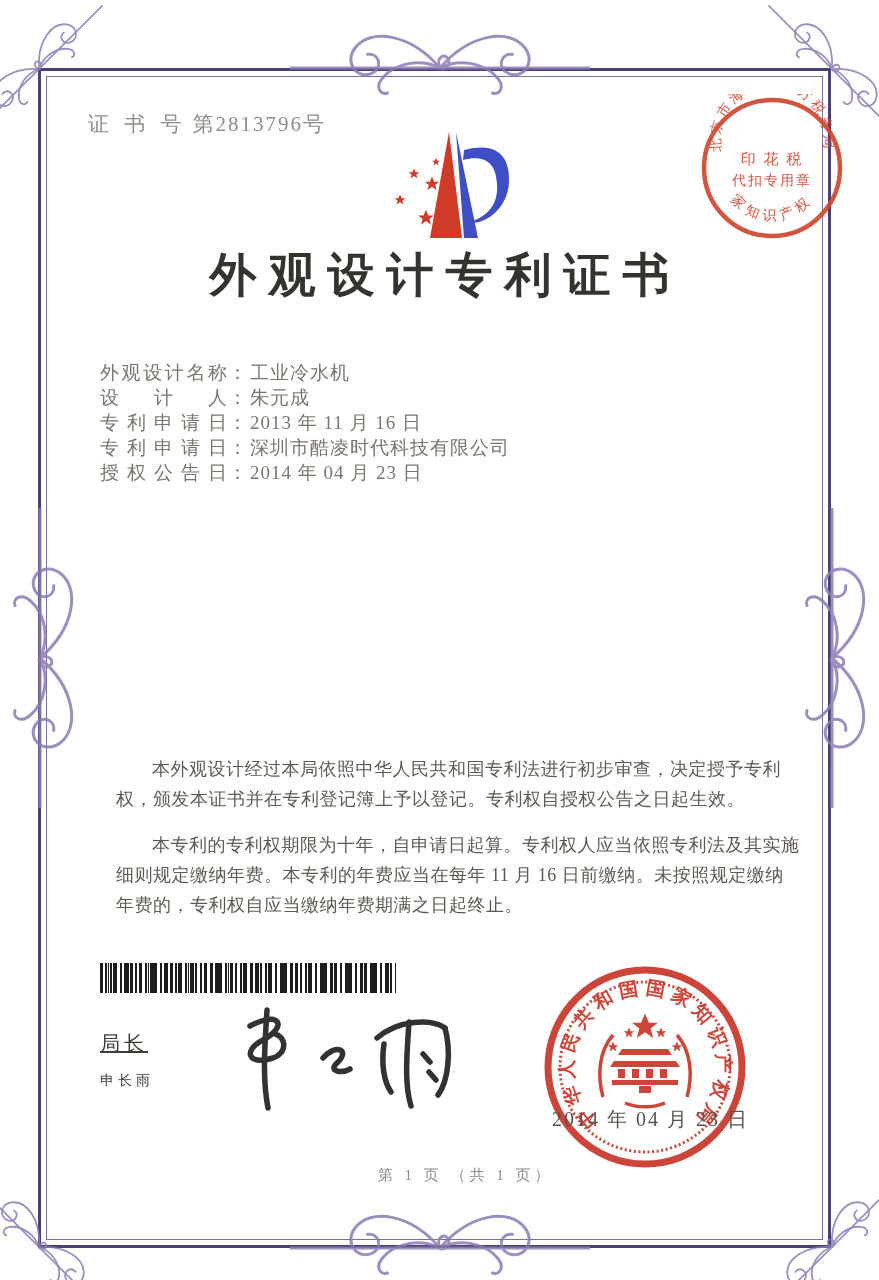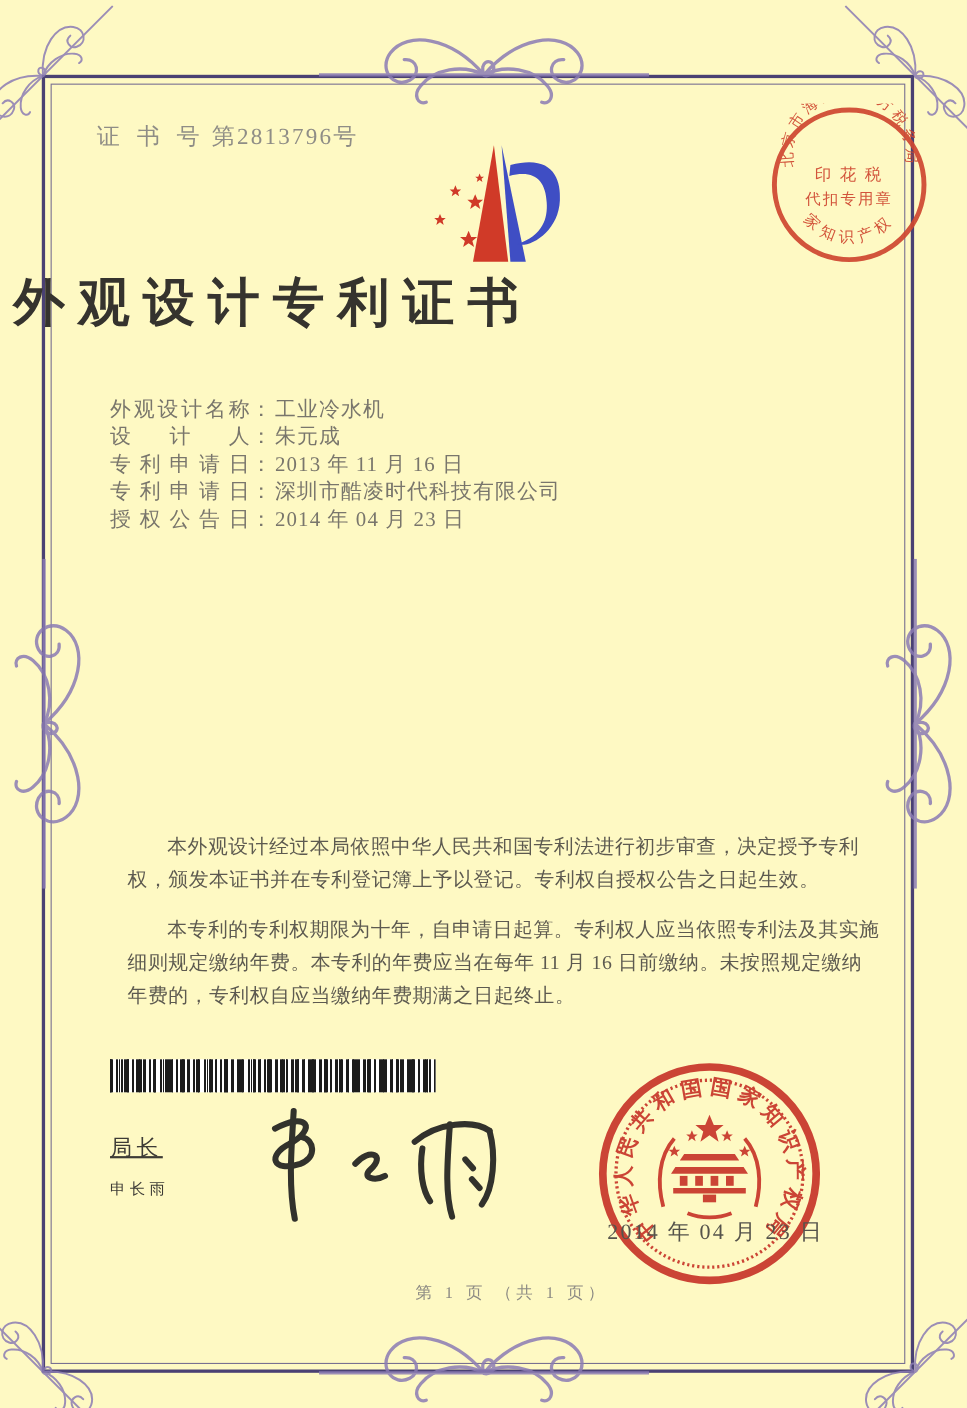--- a/index.html
+++ b/index.html
@@ -1,18 +1,18 @@
 <!DOCTYPE html>
 <html><head>
 <meta charset="utf-8">
 <style>
   html,body{margin:0;padding:0;background:#e8e8e8;}
   .page{
     position:relative;width:879px;height:1280px;margin:0 auto;
-    background:#fef9c3;overflow:hidden;
+    background:#ffffff;overflow:hidden;
     font-family:"Liberation Serif","DejaVu Serif",serif;color:#4a4840;
   }
   
   .frame{position:absolute;left:38px;top:68px;right:48px;bottom:32px;border:3px solid #4a4173;}
   .frame::after{content:"";position:absolute;inset:5px;border:1px solid #564d84;opacity:.8;}
   .flourish{position:absolute;pointer-events:none;}
   .flourish svg{display:block;width:100%;height:100%;}
   .fl-top{left:290px;top:18px;width:300px;height:100px;}
   .fl-bottom{left:290px;top:1198px;width:300px;height:100px;}
   .fl-left{left:-110px;top:608px;width:300px;height:100px;transform:rotate(90deg);}
@@ -20,21 +20,21 @@
   .fl-tl{left:-51px;top:39px;width:180px;height:60px;transform:rotate(-45deg);}
   .fl-tr{left:742px;top:39px;width:180px;height:60px;transform:rotate(45deg);}
   .fl-bl{left:-51px;top:1217px;width:180px;height:60px;transform:rotate(45deg);}
   .fl-br{left:742px;top:1217px;width:180px;height:60px;transform:rotate(-45deg);}
   
   .cert-no{position:absolute;left:88px;top:110px;font-size:21px;letter-spacing:5px;color:#8f8d86;}
   .cert-no .num{letter-spacing:2px;margin-left:6px;}
   .tax-stamp{position:absolute;left:698px;top:94px;width:148px;height:148px;opacity:.92;}
   .logo{position:absolute;left:352px;top:124px;width:160px;height:120px;}
   .title{
-    position:absolute;left:0;top:244px;width:100%;text-align:left;
+    position:absolute;left:0;top:244px;width:100%;text-align:center;
     font-size:47px;font-weight:700;letter-spacing:12px;color:#35332e;text-indent:12px;
   }
   
   .fields{position:absolute;left:100px;top:360px;display:flex;flex-direction:column;}
   .field{font-size:19px;color:#79766c;letter-spacing:1px;line-height:25px;}
   .field .lbl{display:inline-block;width:128px;text-align:justify;text-align-last:justify;vertical-align:bottom;}
   .field .val{margin-left:2px;}
   
   .body-text{position:absolute;left:100px;top:738px;width:718px;font-size:18px;line-height:30px;color:#5d5a50;}
   .body-text p{margin:16px;text-indent:2em;letter-spacing:.5px;}

